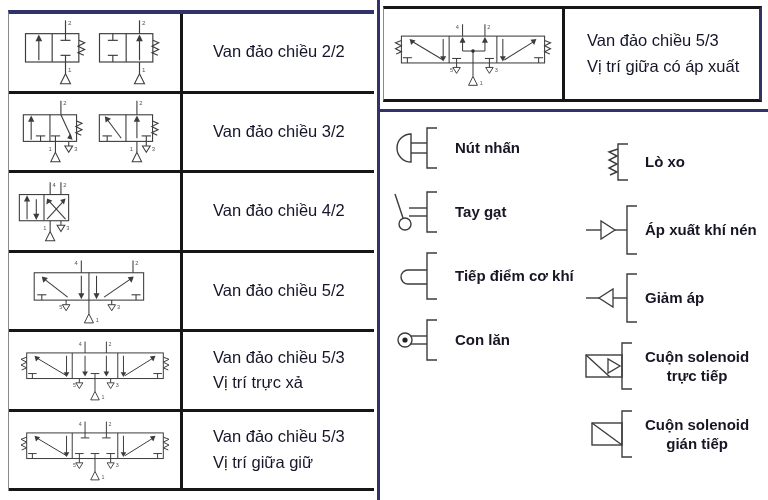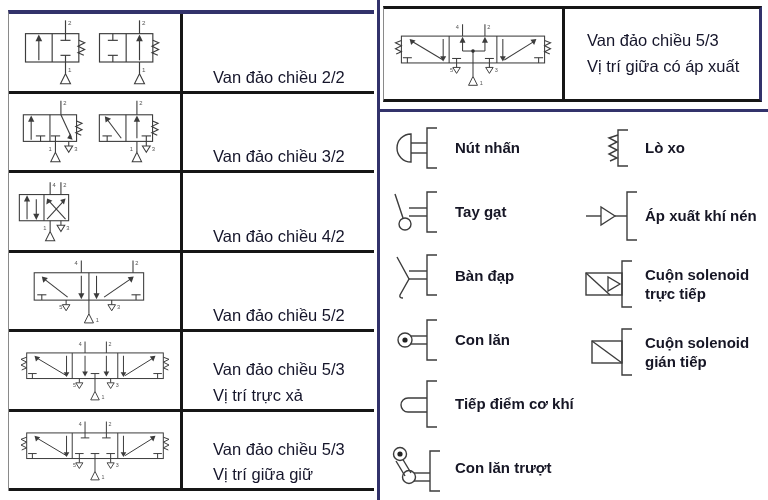--- a/index.html
+++ b/index.html
@@ -7,38 +7,38 @@
           font-family:"Liberation Sans","DejaVu Sans",sans-serif;color:#15152a;}
 
   
   .lt{position:absolute;left:8px;top:10px;width:366px;height:481px;
       border-top:4px solid #32326b;border-left:1px solid #8a8a8a;
       display:flex;flex-direction:column;box-sizing:border-box;}
   .lt-row{flex:1;display:flex;border-bottom:3px solid #161616;min-height:0;}
   .lt-sym{width:174px;border-right:3px solid #161616;display:flex;align-items:center;
           justify-content:center;gap:4px;box-sizing:border-box;}
   .lt-sym.left{justify-content:flex-start;padding-left:8px;}
-  .lt-label{flex:1;display:flex;flex-direction:column;align-items:flex-start;justify-content:flex-end;
+  .lt-label{flex:1;display:flex;flex-direction:column;align-items:flex-start;justify-content:center;
             padding-left:30px;font-size:16.5px;line-height:1.55;}
 
   
   .sep-v{position:absolute;left:377px;top:0;width:3px;height:500px;background:#32326b;}
   .rt{position:absolute;left:383px;top:6px;width:379px;height:96px;box-sizing:border-box;
       border-top:3px solid #161616;border-bottom:3px solid #161616;
       border-right:3px solid #32326b;border-left:1px solid #8a8a8a;display:flex;}
   .rt-sym{width:181px;border-right:3px solid #161616;display:flex;align-items:center;
           justify-content:center;box-sizing:border-box;}
   .rt-label{flex:1;display:flex;flex-direction:column;align-items:flex-start;justify-content:center;
             padding-left:22px;font-size:16.5px;line-height:1.55;}
   .sep-h{position:absolute;left:379px;top:109px;width:389px;height:3px;background:#32326b;}
 
   
   .legend{position:absolute;left:383px;top:114px;width:385px;height:386px;}
   .leg-col-left{position:absolute;left:0;top:2px;width:196px;}
-  .leg-col-right{position:absolute;left:196px;top:0;width:189px;}
+  .leg-col-right{position:absolute;left:196px;top:14px;width:189px;text-align:center;}
   .leg-row{display:flex;align-items:center;height:64px;}
   .leg-col-right .leg-row{height:68px;}
   .leg-sym{width:72px;display:flex;justify-content:center;flex-shrink:0;}
   .leg-col-right .leg-sym{width:66px;}
   .leg-label{font-weight:bold;font-size:15px;line-height:1.3;color:#161625;}
 
   
   .sym line,.sym path,.sym polyline{stroke:#3c3c3c;stroke-width:1.4;fill:none;}
   .sym rect{stroke:#3c3c3c;stroke-width:1.4;fill:none;}
   .sym circle.o{stroke:#3c3c3c;stroke-width:1.4;fill:#fff;}
@@ -387,70 +387,44 @@
             <line x1="16" y1="20" x2="34" y2="20"></line>
               <line x1="16" y1="28" x2="34" y2="28"></line>
             <circle class="o" cx="12" cy="36" r="6"></circle>
             <line x1="10" y1="30" x2="2" y2="6"></line>
             <path d="M44 4 H34 V44 H44"></path>
           </svg>
         </div>
         <div class="leg-label">Tay gạt</div>
       </div>
 
+
       <div class="leg-row">
         <div class="leg-sym">
           <svg class="sym" width="52" height="50" viewBox="0 0 52 50">
-            <line x1="16" y1="20" x2="34" y2="20"></line>
-              <line x1="16" y1="28" x2="34" y2="28"></line>
-            <path d="M4 6 L16 28 L7 44 Q6 47 10 47"></path>
-            <path d="M44 4 H34 V44 H44"></path>
-          </svg>
-        </div>
-        <div class="leg-label">Bàn đạp</div>
+            <path d="M34 19 H15 A7 7 0 0 0 15 33 H34"></path>
+            <path d="M44 2 H34 V48 H44"></path>
+          </svg>
+        </div>
+        <div class="leg-label">Tiếp điểm cơ khí</div>
       </div>
 
       <div class="leg-row">
         <div class="leg-sym">
           <svg class="sym" width="52" height="48" viewBox="0 0 52 48">
             <line x1="18" y1="20" x2="34" y2="20"></line>
               <line x1="18" y1="28" x2="34" y2="28"></line>
             <circle class="o" cx="12" cy="24" r="7"></circle>
               <circle class="dot" cx="12" cy="24" r="2.6"></circle>
             <path d="M44 4 H34 V44 H44"></path>
           </svg>
         </div>
         <div class="leg-label">Con lăn</div>
       </div>
 
-      <div class="leg-row">
-        <div class="leg-sym">
-          <svg class="sym" width="52" height="50" viewBox="0 0 52 50">
-            <path d="M34 19 H15 A7 7 0 0 0 15 33 H34"></path>
-            <path d="M44 2 H34 V48 H44"></path>
-          </svg>
-        </div>
-        <div class="leg-label">Tiếp điểm cơ khí</div>
-      </div>
-
-      <div class="leg-row">
-        <div class="leg-sym">
-          <svg class="sym" width="54" height="54" viewBox="0 0 54 54">
-            <line x1="20" y1="32" x2="38" y2="32"></line>
-              <line x1="20" y1="40" x2="38" y2="40"></line>
-            <circle class="o" cx="17" cy="36" r="6.5"></circle>
-            <line x1="10" y1="17" x2="19" y2="32"></line>
-              <line x1="4" y1="20" x2="13" y2="35"></line>
-            <circle class="o" cx="8" cy="13" r="6.5"></circle>
-              <circle class="dot" cx="8" cy="13" r="2.6"></circle>
-            <path d="M48 10 H38 V50 H48"></path>
-          </svg>
-        </div>
-        <div class="leg-label">Con lăn trượt</div>
-      </div>
     </div>
 
     <div class="leg-col-right">
 
       <div class="leg-row">
         <div class="leg-sym">
           <svg class="sym" width="48" height="48" viewBox="0 0 48 48">
             <path d="M30 11 L21 14 L29 18 L21 22 L29 26 L21 30 L29 34 L22 37"></path>
             <path d="M40 6 H30 V42 H40"></path>
           </svg>
@@ -467,20 +441,33 @@
             <polygon class="open" points="17,18 17,36 31,27"></polygon>
             <line x1="31" y1="27" x2="43" y2="27"></line>
             <path d="M53 3 H43 V51 H53"></path>
           </svg>
         </div>
         <div class="leg-label">
           <span>Áp xuất khí nén</span>
         </div>
       </div>
 
+      <div class="leg-row">
+        <div class="leg-sym">
+          <svg class="sym" width="56" height="54" viewBox="0 0 56 54">
+            <line x1="2" y1="27" x2="15" y2="27"></line>
+            <polygon class="open" points="29,18 29,36 15,27"></polygon>
+            <line x1="29" y1="27" x2="43" y2="27"></line>
+            <path d="M53 3 H43 V51 H53"></path>
+          </svg>
+        </div>
+        <div class="leg-label">
+          <span>Giảm áp</span>
+        </div>
+      </div>
 
       <div class="leg-row">
         <div class="leg-sym">
           <svg class="sym" width="56" height="54" viewBox="0 0 56 54">
             <rect x="2" y="16" width="36" height="22"></rect>
             <line x1="2" y1="16" x2="26" y2="38"></line>
             <polygon class="open" points="24,20 24,34 36,27"></polygon>
             <path d="M48 4 H38 V50 H48"></path>
           </svg>
         </div>

